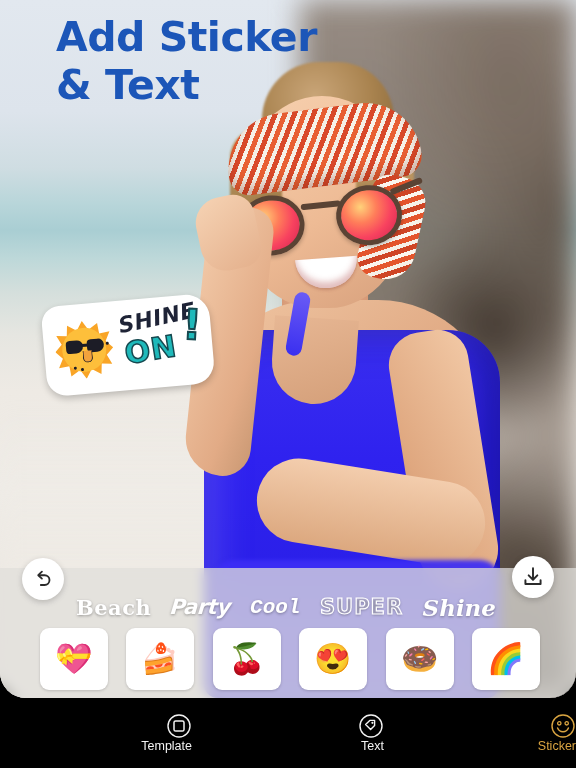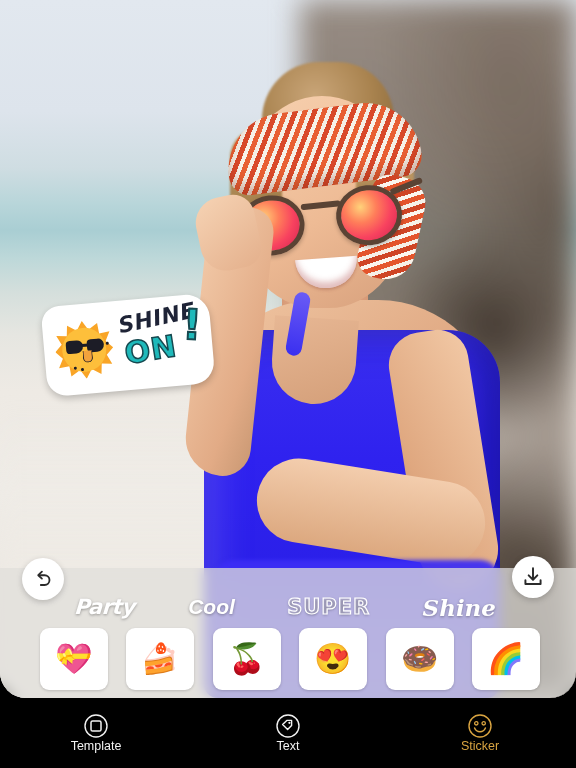--- a/index.html
+++ b/index.html
@@ -168,37 +168,37 @@
   .undo-btn { left:22px; top:-10px; }
   .save-btn { right:22px; top:-12px; }
 
   .style-row { position:absolute; left:76px; top:22px; width:420px; height:34px;
     display:flex; align-items:center; justify-content:space-between; }
   .style-item { color:#fff; font-size:21px; text-shadow:0 1px 3px rgba(0,0,0,.35);
     white-space:nowrap; }
   .st-beach { font-family:"DejaVu Serif", serif; font-weight:bold; letter-spacing:.5px; }
   .st-party { font-family:"DejaVu Sans", sans-serif; font-weight:bold; font-style:italic;
     transform:skewX(-6deg); letter-spacing:-.5px; }
-  .st-cool  { font-family:Liberation Sans, sans-serif; font-style:italic; font-weight:bold; }
+  .st-cool  { font-family:Liberation Mono, monospace; font-style:italic; font-weight:bold; }
   .st-super { font-family:"DejaVu Sans", sans-serif; font-weight:bold; letter-spacing:1px;
     color:rgba(255,255,255,.22);text-align:right; -webkit-text-stroke:1.2px #fff; }
   .st-shine { font-family:"DejaVu Serif", serif; font-style:italic; font-weight:bold;
     font-size:23px; }
 
   .sticker-row { position:absolute; left:40px; top:60px; width:500px; height:62px;
     display:flex; justify-content:space-between; }
   .sticker-cell { width:68px; height:62px; border-radius:9px; background:#fff;
     box-shadow:0 1px 3px rgba(0,0,0,.18);
     display:flex; align-items:center; justify-content:center;
     font-size:30px; line-height:1; }
 
   
   .navbar { position:absolute; left:0; bottom:0; width:576px; height:70px;
     background:#000; display:flex; align-items:center; }
-  .nav-item { flex:1; display:flex; flex-direction:column; align-items:center; }
+  .nav-item { flex:1; display:flex; flex-direction:column; align-items:flex-end; }
   .nav-label { font-size:12.5px; color:#f2f2f2; }
   .nav-item.active .nav-label { color:#d9a441; }
   .nav-ic { width:26px; height:26px; }
 </style>
 </head>
 <body>
 
 <div class="app">
 
   <div class="canvas">
@@ -264,37 +264,40 @@
 
       <div class="circle-btn save-btn">
         <svg class="nav-ic" viewBox="0 0 24 24">
           <path d="M12 4 V14" stroke="#2b2b2b" stroke-width="1.8" stroke-linecap="round" fill="none"></path>
           <path d="M8 10.5 L12 14.5 L16 10.5" stroke="#2b2b2b" stroke-width="1.8" stroke-linecap="round" stroke-linejoin="round" fill="none"></path>
           <path d="M5 15 V18.5 H19 V15" stroke="#2b2b2b" stroke-width="1.8" stroke-linecap="round" stroke-linejoin="round" fill="none"></path>
         </svg>
       </div>
 
       <div class="style-row">
+        <span class="style-item st-beach">Beach</span>
         <span class="style-item st-party">Party</span>
         <span class="style-item st-cool">Cool</span>
         <span class="style-item st-super">SUPER</span>
         <span class="style-item st-shine">Shine</span>
       </div>
 
       <div class="sticker-row">
         <div class="sticker-cell">💝</div>
         <div class="sticker-cell">🍰</div>
         <div class="sticker-cell">🍒</div>
         <div class="sticker-cell">😍</div>
         <div class="sticker-cell">🍩</div>
         <div class="sticker-cell">🌈</div>
       </div>
     </div>
   </div>
 
+  <div class="heading">Add Sticker
+&amp; Text</div>
 
   <div class="navbar">
 
     <div class="nav-item">
       <svg class="nav-ic" viewBox="0 0 26 26">
         <circle cx="13" cy="13" r="11" fill="none" stroke="#f2f2f2" stroke-width="1.4"></circle>
         <rect x="8" y="8" width="10" height="10" rx="1.6" fill="none" stroke="#f2f2f2" stroke-width="1.5"></rect>
       </svg>
       <span class="nav-label">Template</span>
     </div>

